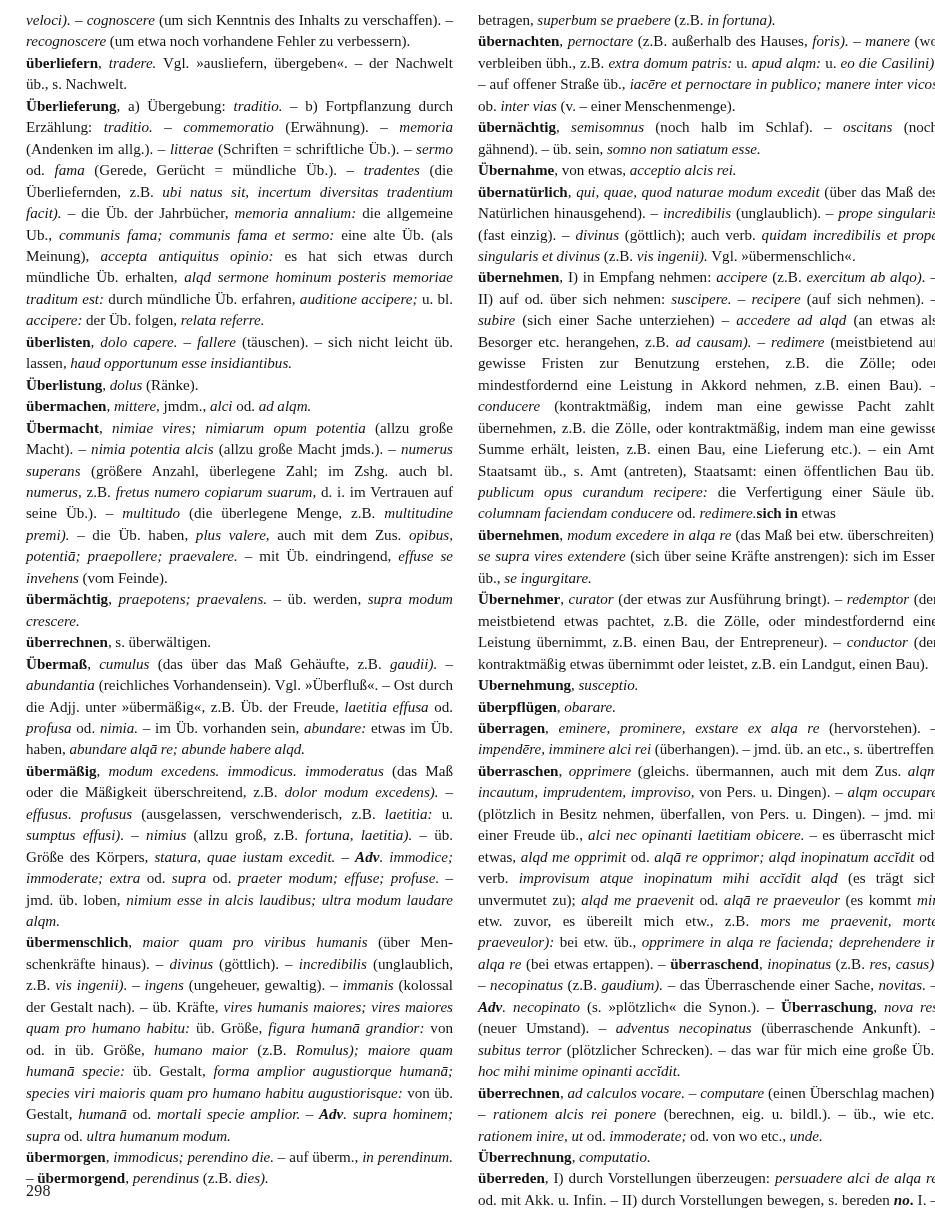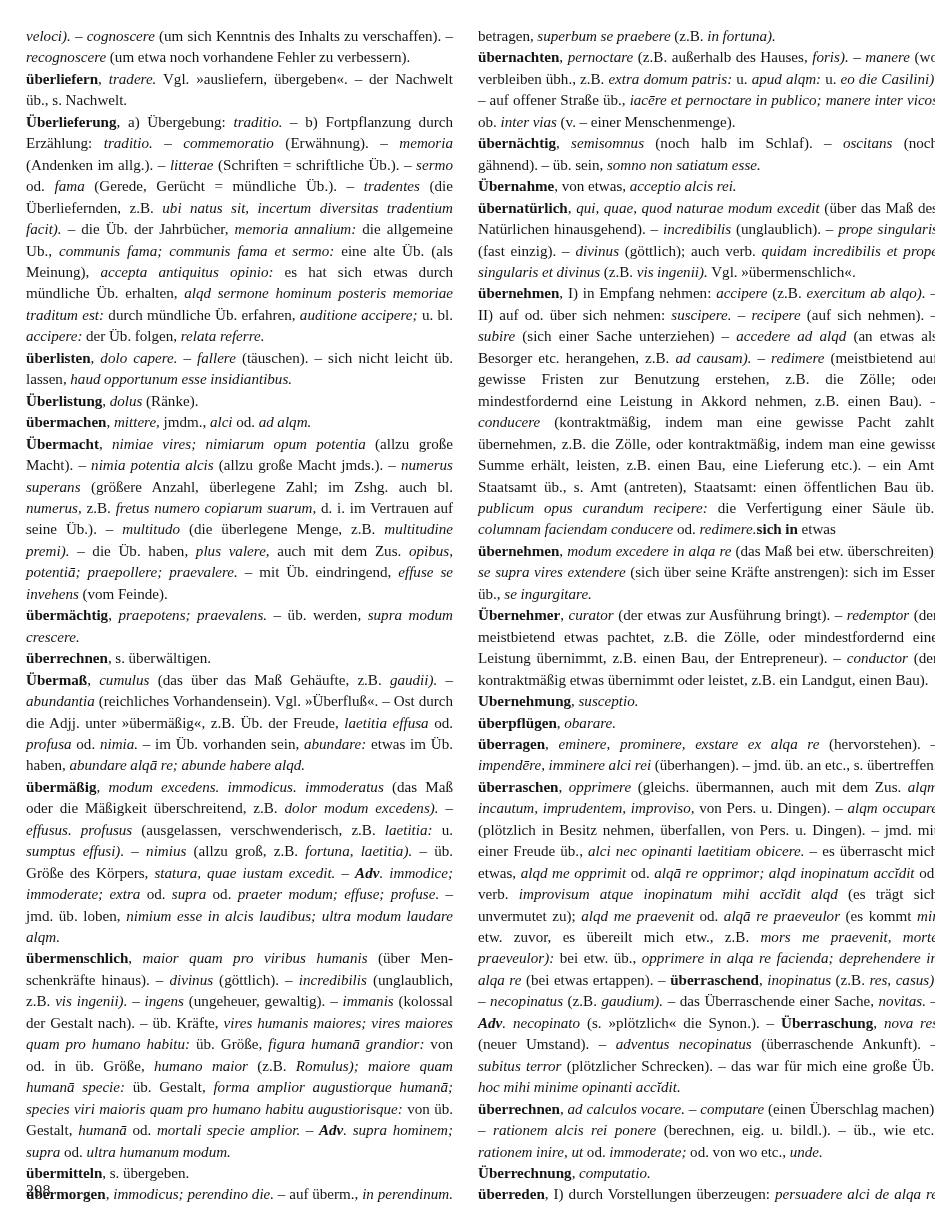--- a/index.html
+++ b/index.html
@@ -14,21 +14,21 @@
     font-family: "Liberation Serif", "DejaVu Serif", serif;
     color: #141414;
     overflow: hidden;
     position: relative;
   }
   .page {
     position: relative;
     width: 935px;
     height: 1210px;
     box-sizing: border-box;
-    padding: 26px 18px 0 26px;
+    padding: 10px 18px 0 26px;
   }
   .columns {
     display: flex;
     flex-direction: row;
     align-items: flex-start;
     gap: 25px;
   }
   .col {
     width: 427px;
     flex: 0 0 427px;
@@ -82,21 +82,20 @@
         <p class="entry"><b>Überlieferung</b>, a) Übergebung: <i>traditio.</i> – b) Fortpflanzung durch Erzählung: <i>traditio. – commemoratio</i> (Erwähnung). – <i>memoria</i> (Andenken im allg.). – <i>litterae</i> (Schriften = schriftliche Üb.). – <i>sermo</i> od. <i>fama</i> (Gerede, Gerücht = mündliche Üb.). – <i>tradentes</i> (die Überliefernden, z.B. <i>ubi natus sit, incertum diver­sitas tradentium facit).</i> – die Üb. der Jahrbücher, <i>memoria anna­lium:</i> die allgemeine Ub., <i>communis fama; communis fama et sermo:</i> eine alte Üb. (als Meinung), <i>accepta antiquitus opinio:</i> es hat sich etwas durch mündliche Üb. erhalten, <i>alqd sermone ho­minum posteris memoriae traditum est:</i> durch mündliche Üb. erfahren, <i>auditione accipere;</i> u. bl. <i>accipere:</i> der Üb. folgen, <i>relata referre.</i></p>
         <p class="entry"><b>überlisten</b>, <i>dolo capere. – fallere</i> (täuschen). – sich nicht leicht üb. lassen, <i>haud opportunum esse insidiantibus.</i></p>
         <p class="entry"><b>Überlistung</b>, <i>dolus</i> (Ränke).</p>
         <p class="entry"><b>übermachen</b>, <i>mittere,</i> jmdm., <i>alci</i> od. <i>ad alqm.</i></p>
         <p class="entry"><b>Übermacht</b>, <i>nimiae vires; nimiarum opum potentia</i> (allzu große Macht). – <i>nimia potentia alcis</i> (allzu große Macht jmds.). – <i>nu­merus superans</i> (größere Anzahl, überlegene Zahl; im Zshg. auch bl. <i>numerus,</i> z.B. <i>fretus numero copiarum suarum,</i> d. i. im Ver­trauen auf seine Üb.). – <i>multitudo</i> (die überlegene Menge, z.B. <i>multitudine premi).</i> – die Üb. haben, <i>plus valere,</i> auch mit dem Zus. <i>opibus, potentiā; praepollere; praevalere.</i> – mit Üb. eindrin­gend, <i>effuse se invehens</i> (vom Feinde).</p>
         <p class="entry"><b>übermächtig</b>, <i>praepotens; praevalens.</i> – üb. werden, <i>supra modum crescere.</i></p>
         <p class="entry"><b>überrechnen</b>, s. überwältigen.</p>
         <p class="entry"><b>Übermaß</b>, <i>cumulus</i> (das über das Maß Gehäufte, z.B. <i>gaudii).</i> – <i>abundantia</i> (reichliches Vorhandensein). Vgl. »Überfluß«. – Ost durch die Adjj. unter »übermäßig«, z.B. Üb. der Freude, <i>laetitia effusa</i> od. <i>profusa</i> od. <i>nimia.</i> – im Üb. vorhanden sein, <i>abundare:</i> etwas im Üb. haben, <i>abundare alqā re; abunde habere alqd.</i></p>
         <p class="entry"><b>übermäßig</b>, <i>modum excedens. immodicus. immoderatus</i> (das Maß oder die Mäßigkeit überschreitend, z.B. <i>dolor modum exce­dens). – effusus. profusus</i> (ausgelassen, verschwenderisch, z.B. <i>laetitia:</i> u. <i>sumptus effusi). – nimius</i> (allzu groß, z.B. <i>fortuna, laetitia).</i> – üb. Größe des Körpers, <i>statura, quae iustam excedit.</i> – <b><i>Adv</i></b><i>. immodice; immoderate; extra</i> od. <i>supra</i> od. <i>praeter mo­dum; effuse; profuse.</i> – jmd. üb. loben, <i>nimium esse in alcis lau­dibus; ultra modum laudare alqm.</i></p>
         <p class="entry"><b>übermenschlich</b>, <i>maior quam pro viribus humanis</i> (über Men­schenkräfte hinaus). – <i>divinus</i> (göttlich). – <i>incredibilis</i> (unglaub­lich, z.B. <i>vis ingenii). – ingens</i> (ungeheuer, gewaltig). – <i>immanis</i> (kolossal der Gestalt nach). – üb. Kräfte, <i>vires humanis maiores; vires maiores quam pro humano habitu:</i> üb. Größe, <i>figura hu­manā grandior:</i> von od. in üb. Größe, <i>humano maior</i> (z.B. <i>Ro­mulus); maiore quam humanā specie:</i> üb. Gestalt, <i>forma amplior augustiorque humanā; species viri maioris quam pro humano habitu augustiorisque:</i> von üb. Gestalt, <i>humanā</i> od. <i>mortali specie amplior.</i> – <b><i>Adv</i></b><i>. supra hominem; supra</i> od. <i>ultra humanum mo­dum.</i></p>
-        <p class="entry"><b>übermitteln</b>, s. übergeben.</p>
         <p class="entry"><b>übermorgen</b>, <i>immodicus; perendino die.</i> – auf überm., <i>in perendi­num.</i> – <b>übermorgend</b>, <i>perendinus</i> (z.B. <i>dies).</i></p>
       </div>
 
     <div class="col col-right" id="right-col">
         <p class="entry">betragen, <i>superbum se praebere</i> (z.B. <i>in fortuna).</i></p>
         <p class="entry"><b>übernachten</b>, <i>pernoctare</i> (z.B. außerhalb des Hauses, <i>foris).</i> – <i>manere</i> (wo verbleiben übh., z.B. <i>extra domum patris:</i> u. <i>apud alqm:</i> u. <i>eo die Casilini).</i> – auf offener Straße üb., <i>iacēre et pernoctare in publico; manere inter vicos</i> ob. <i>inter vias</i> (v. – einer Menschenmenge).</p>
         <p class="entry"><b>übernächtig</b>, <i>semisomnus</i> (noch halb im Schlaf). – <i>oscitans</i> (noch gähnend). – üb. sein, <i>somno non satiatum esse.</i></p>
         <p class="entry"><b>Übernahme</b>, von etwas, <i>acceptio alcis rei.</i></p>
         <p class="entry"><b>übernatürlich</b>, <i>qui, quae, quod naturae modum excedit</i> (über das Maß des Natürlichen hinausgehend). – <i>incredibilis</i> (unglaub­lich). – <i>prope singularis</i> (fast einzig). – <i>divinus</i> (göttlich); auch verb. <i>quidam incredibilis et prope singularis et divinus</i> (z.B. <i>vis ingenii).</i> Vgl. »übermenschlich«.</p>
         <p class="entry"><b>übernehmen</b>, I) in Empfang nehmen: <i>accipere</i> (z.B. <i>exercitum ab alqo).</i> – II) auf od. über sich nehmen: <i>suscipere. – recipere</i> (auf sich nehmen). – <i>subire</i> (sich einer Sache unterziehen) – <i>accedere ad alqd</i> (an etwas als Besorger etc. herangehen, z.B. <i>ad causam). – redimere</i> (meistbietend auf gewisse Fristen zur Benut­zung erstehen, z.B. die Zölle; oder mindestfordernd eine Leistung in Akkord nehmen, z.B. einen Bau). – <i>conducere</i> (kontraktmäßig, indem man eine gewisse Pacht zahlt, übernehmen, z.B. die Zölle, oder kontraktmäßig, indem man eine gewisse Summe erhält, leisten, z.B. einen Bau, eine Lieferung etc.). – ein Amt, Staatsamt üb., s. Amt (antreten), Staatsamt: einen öffentlichen Bau üb., <i>publicum opus curandum recipere:</i> die Verfertigung einer Säule üb., <i>columnam faciendam conducere</i> od. <i>redimere.</i><b>sich in</b> etwas</p>

